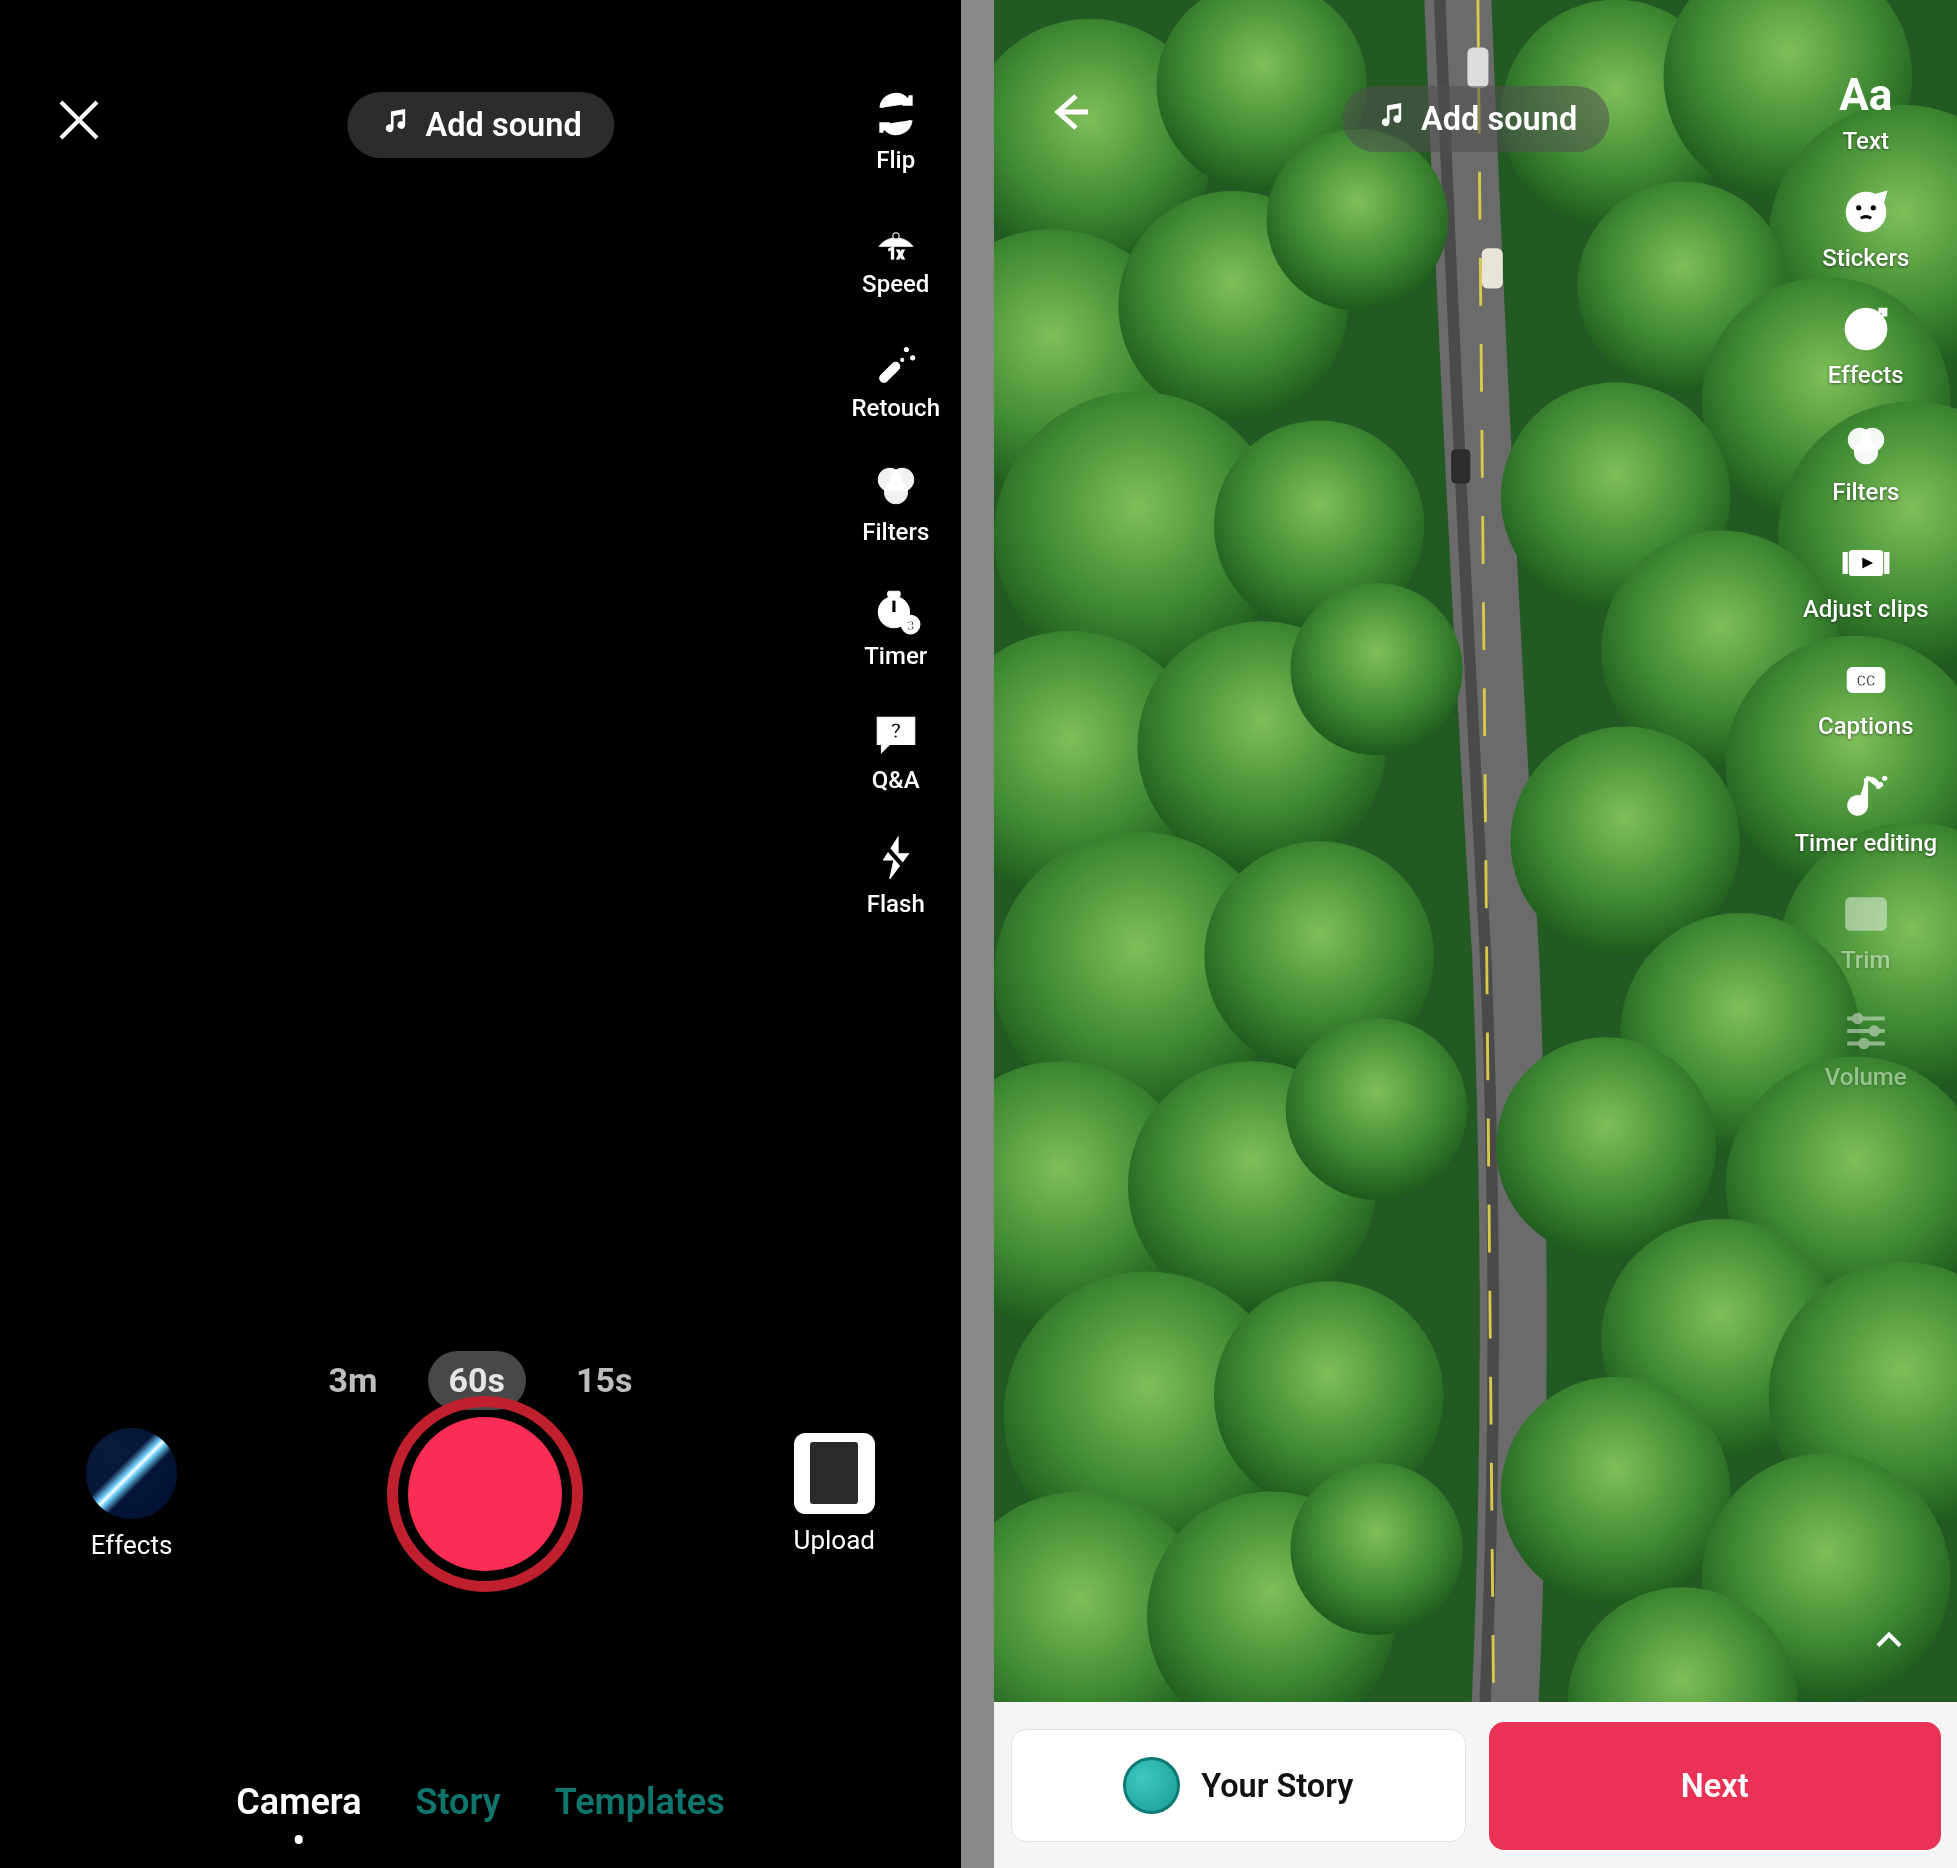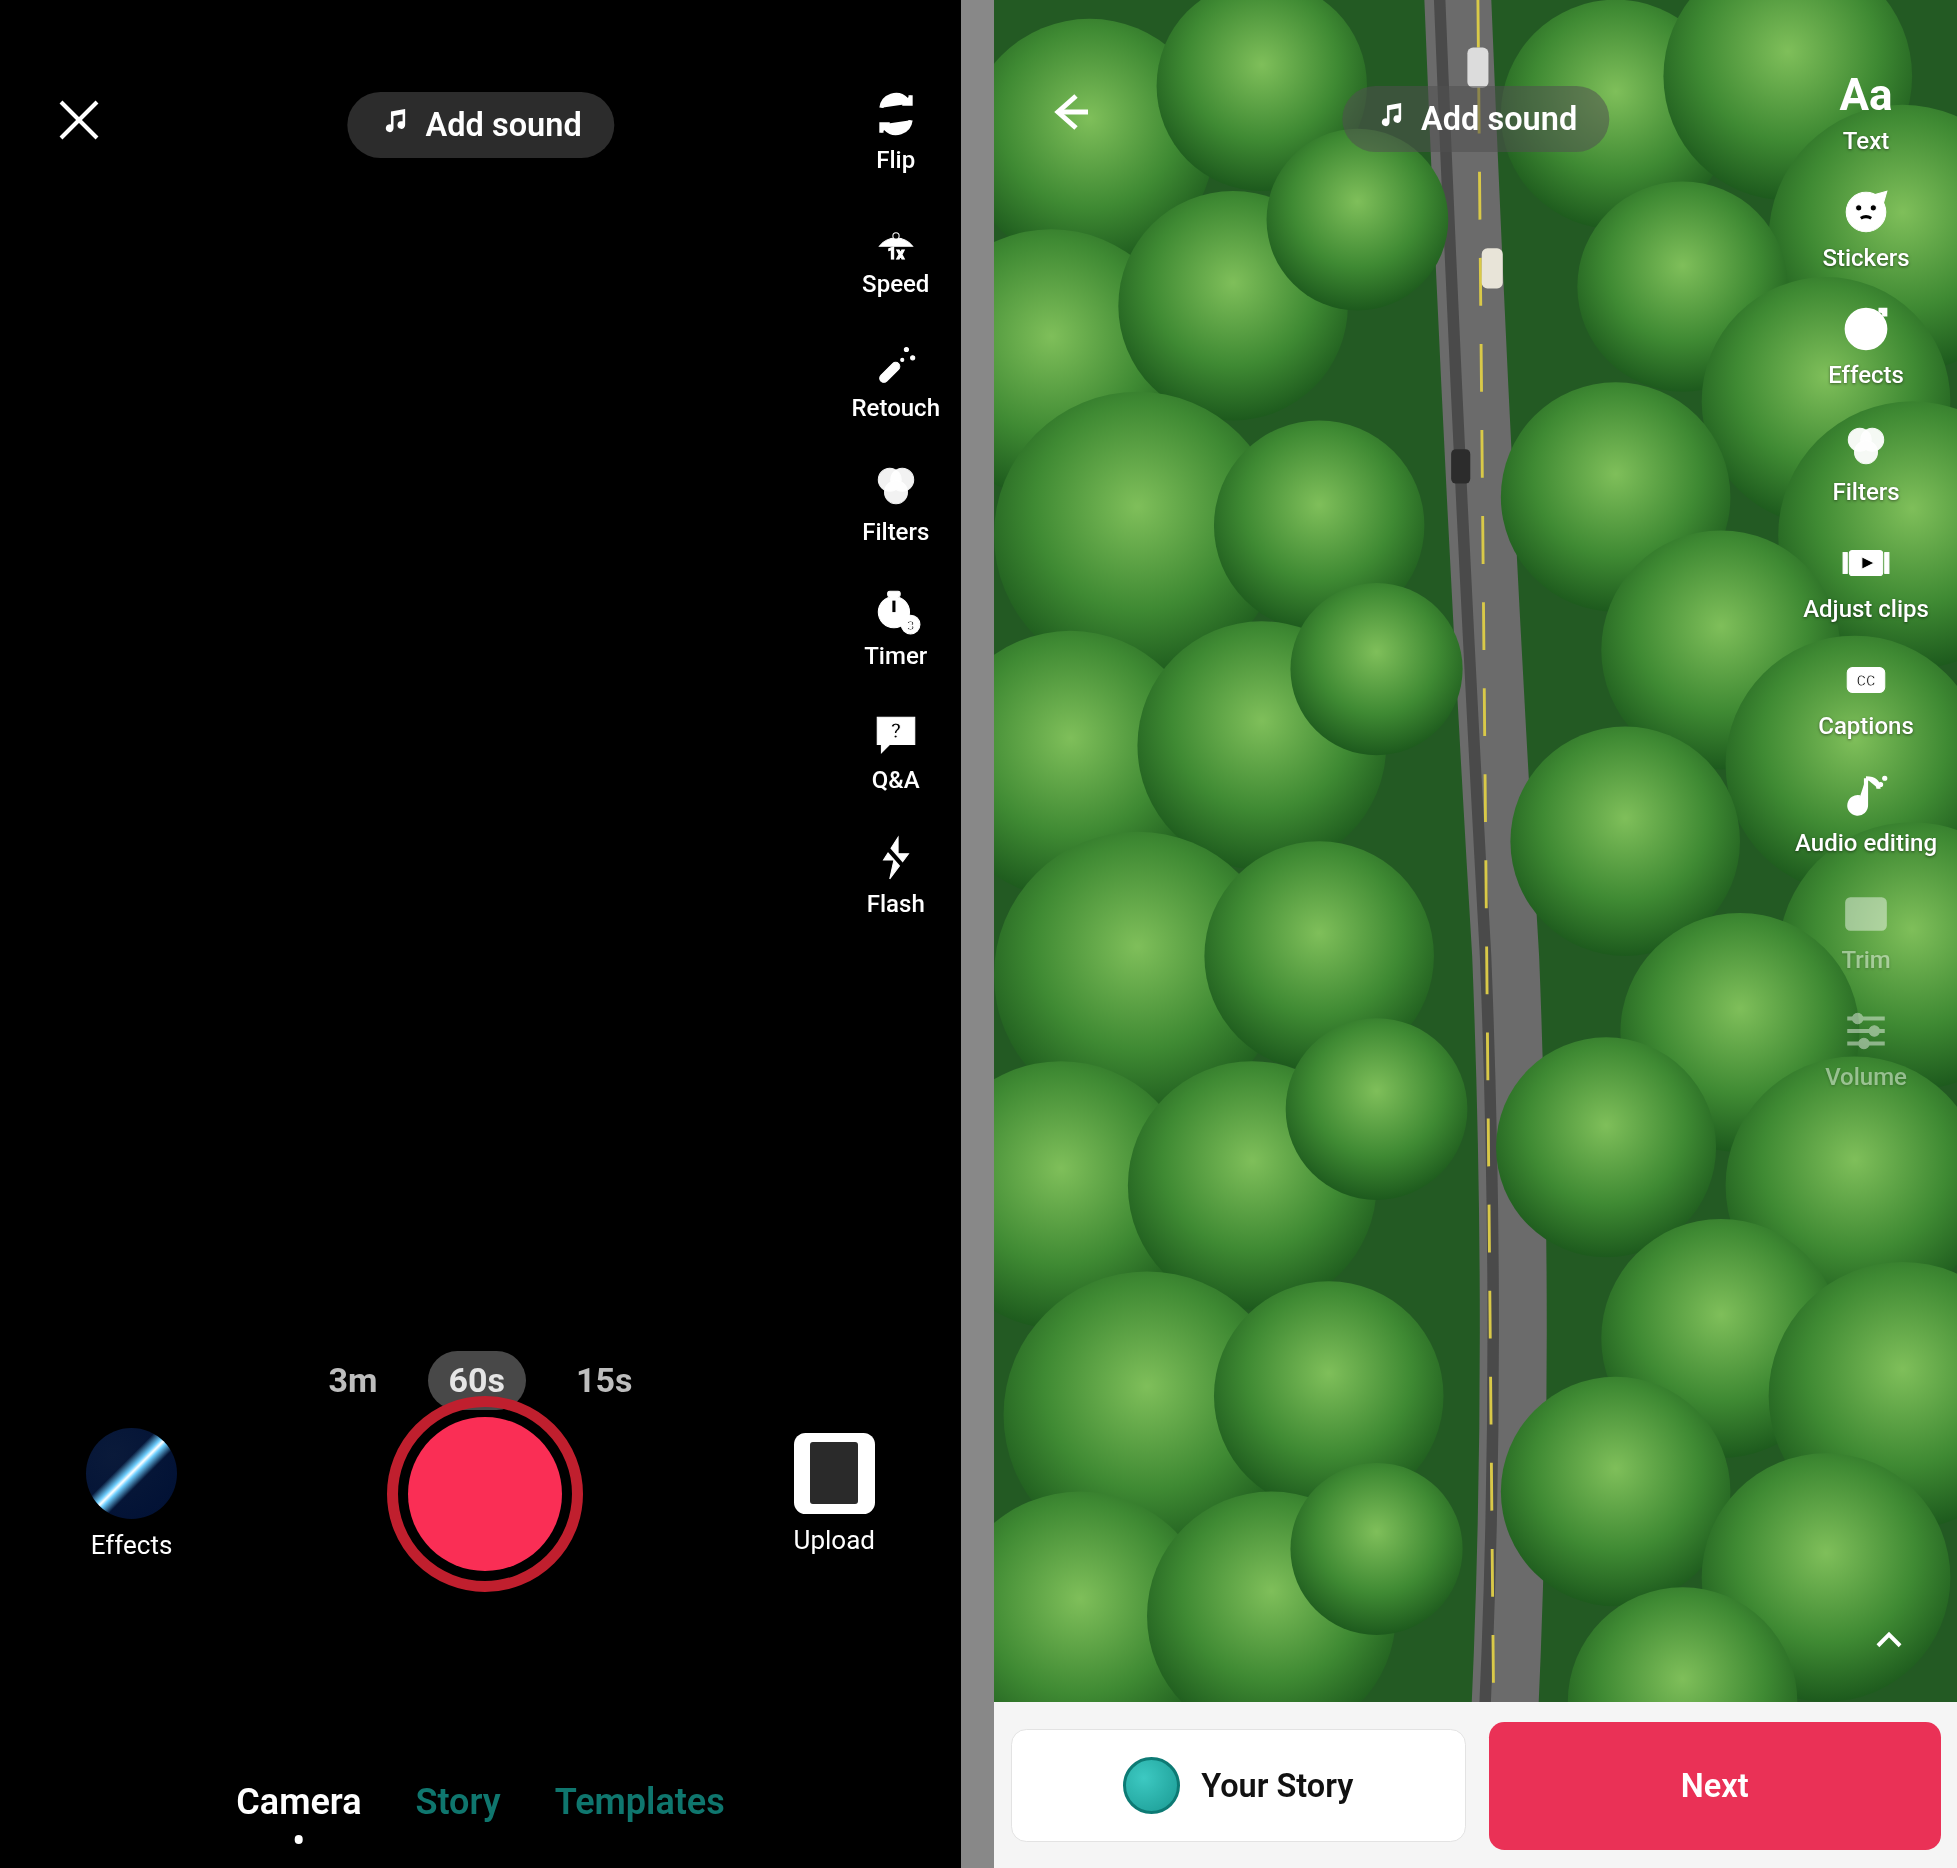--- a/index.html
+++ b/index.html
@@ -582,21 +582,21 @@
 
       <div class="tool-item">
         <span class="ico">
           <svg viewBox="0 0 48 48" fill="none">
               <path d="M24 6v26a8 8 0 11-6-7.7" stroke="#fff" stroke-width="4"></path>
               <path d="M24 6q12 0 12 10" stroke="#fff" stroke-width="4"></path>
               <circle cx="38" cy="12" r="2" fill="#fff"></circle>
               <circle cx="42" cy="6" r="2" fill="#fff"></circle>
             </svg>
         </span>
-        <span class="lab">Audio editing</span>
+        <span class="lab">Timer editing</span>
       </div>
 
       <div class="tool-item faded">
         <span class="ico">
           <svg viewBox="0 0 48 48" fill="none">
               <rect x="6" y="10" width="36" height="28" rx="3" stroke="#fff" stroke-width="4"></rect>
               <line x1="6" y1="18" x2="42" y2="18" stroke="#fff" stroke-width="3"></line>
               <line x1="6" y1="30" x2="42" y2="30" stroke="#fff" stroke-width="3"></line>
             </svg>
         </span>

